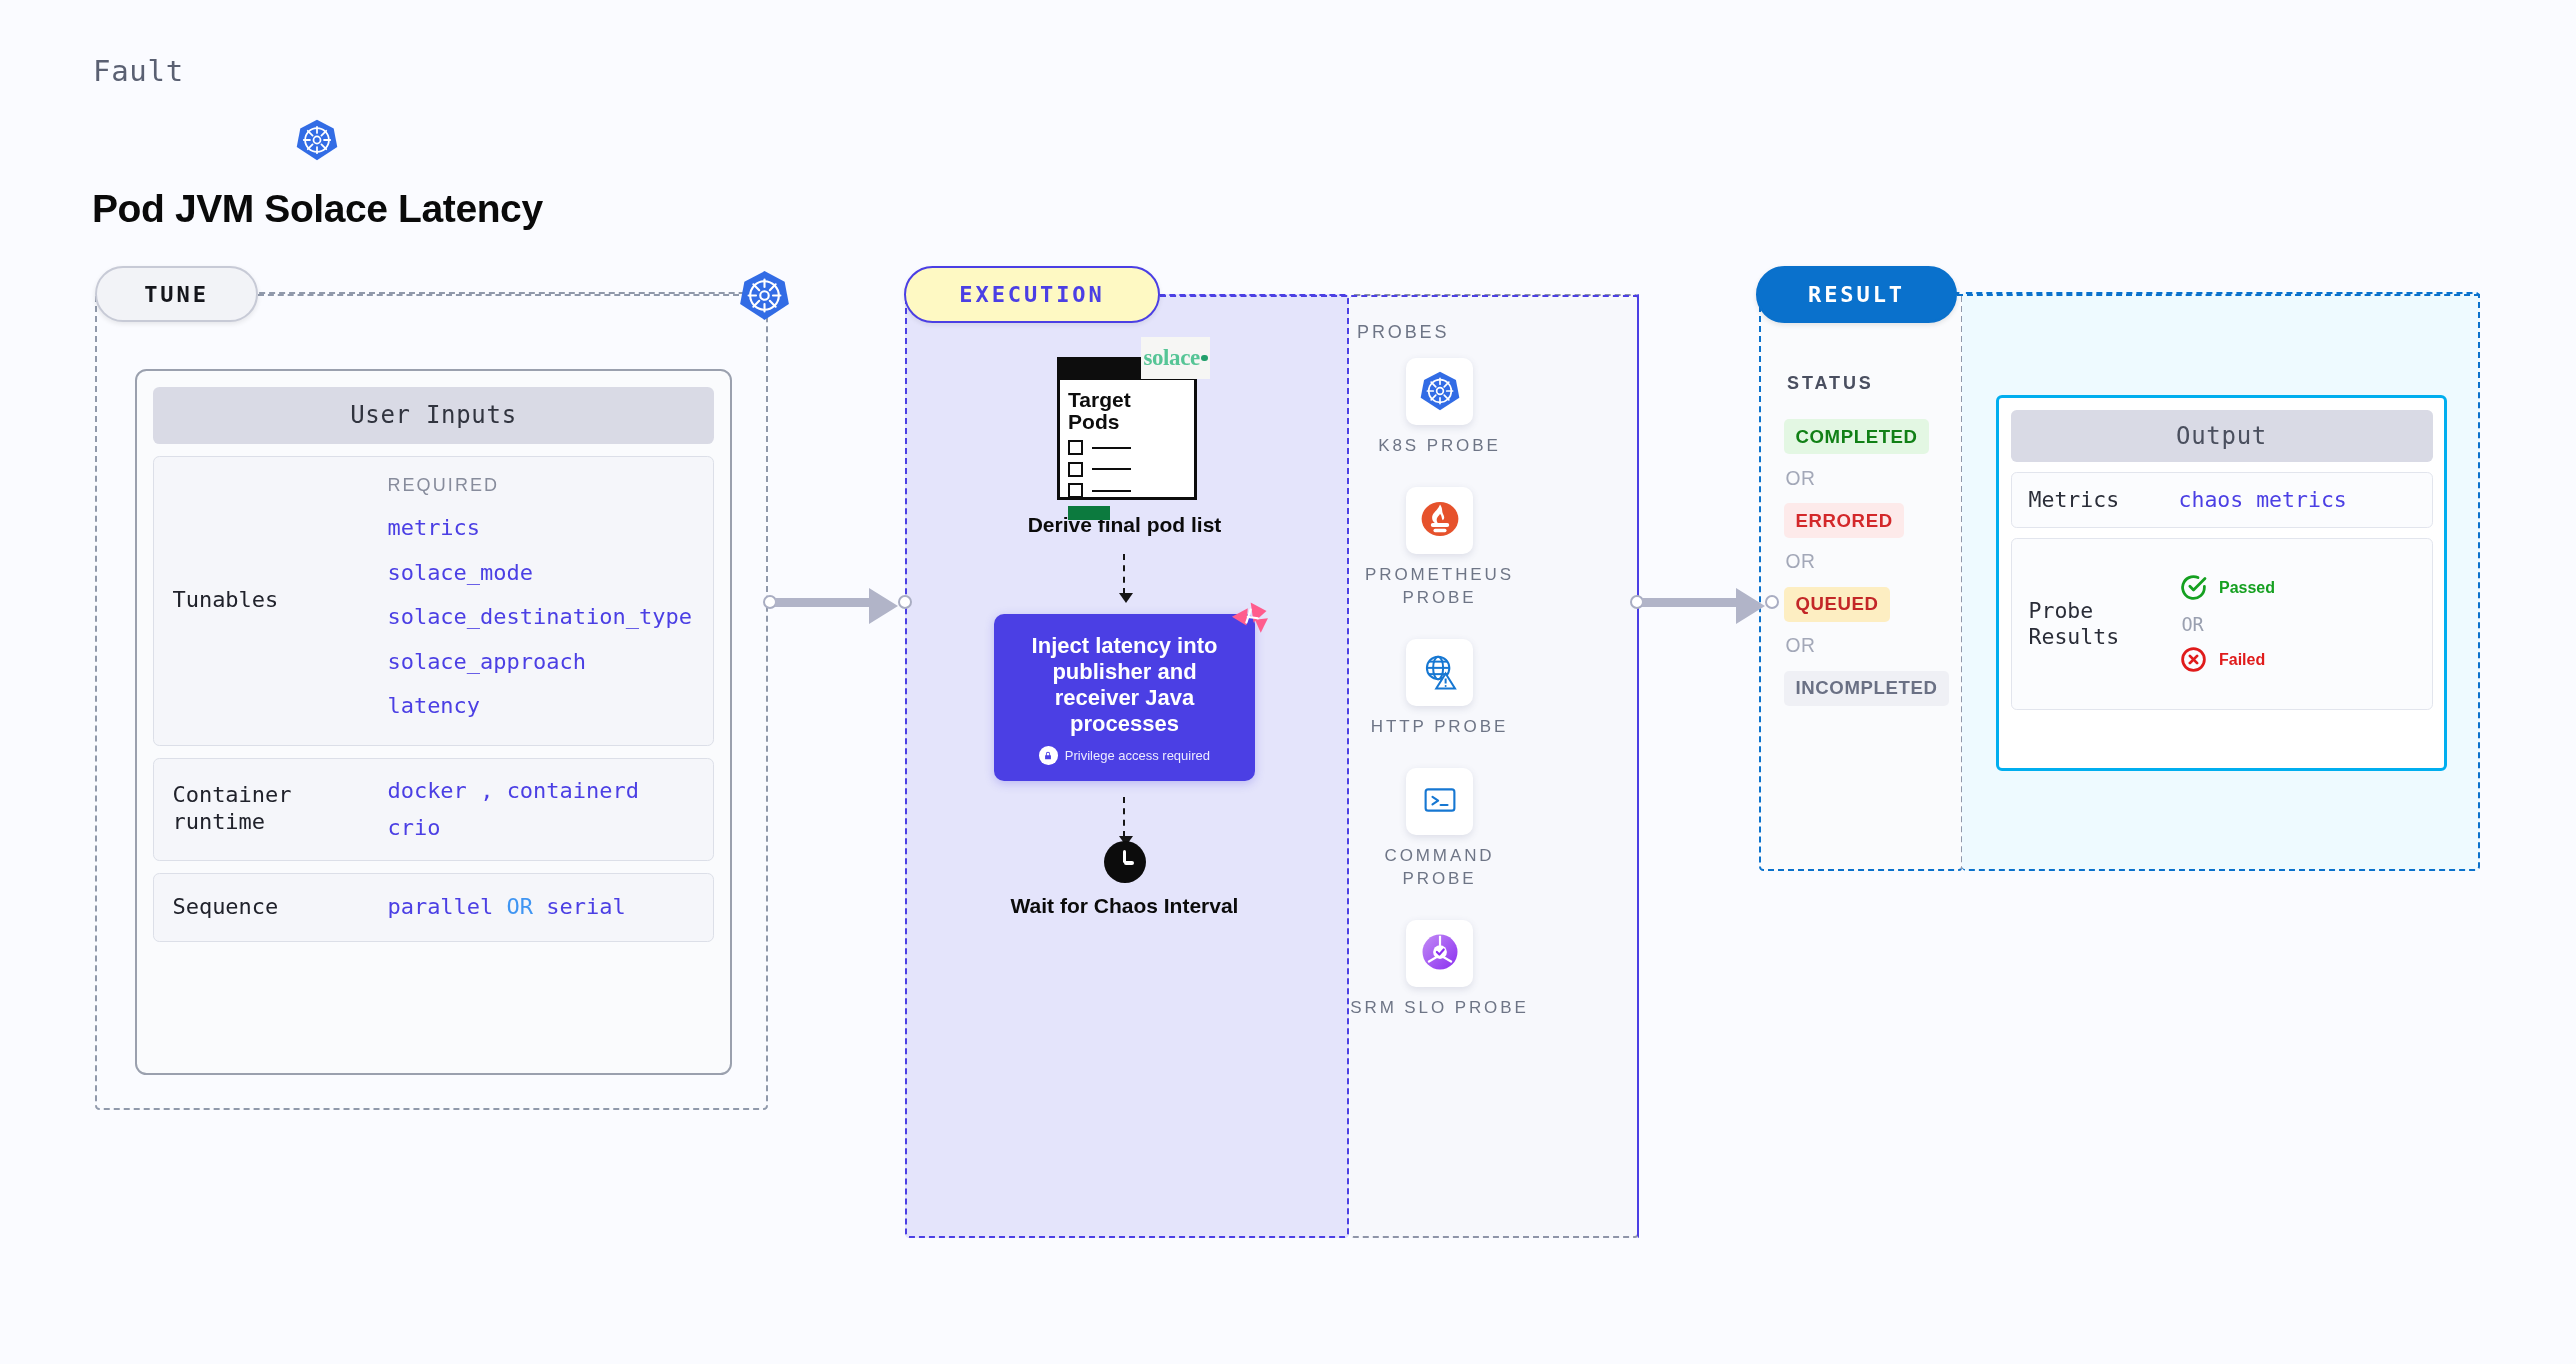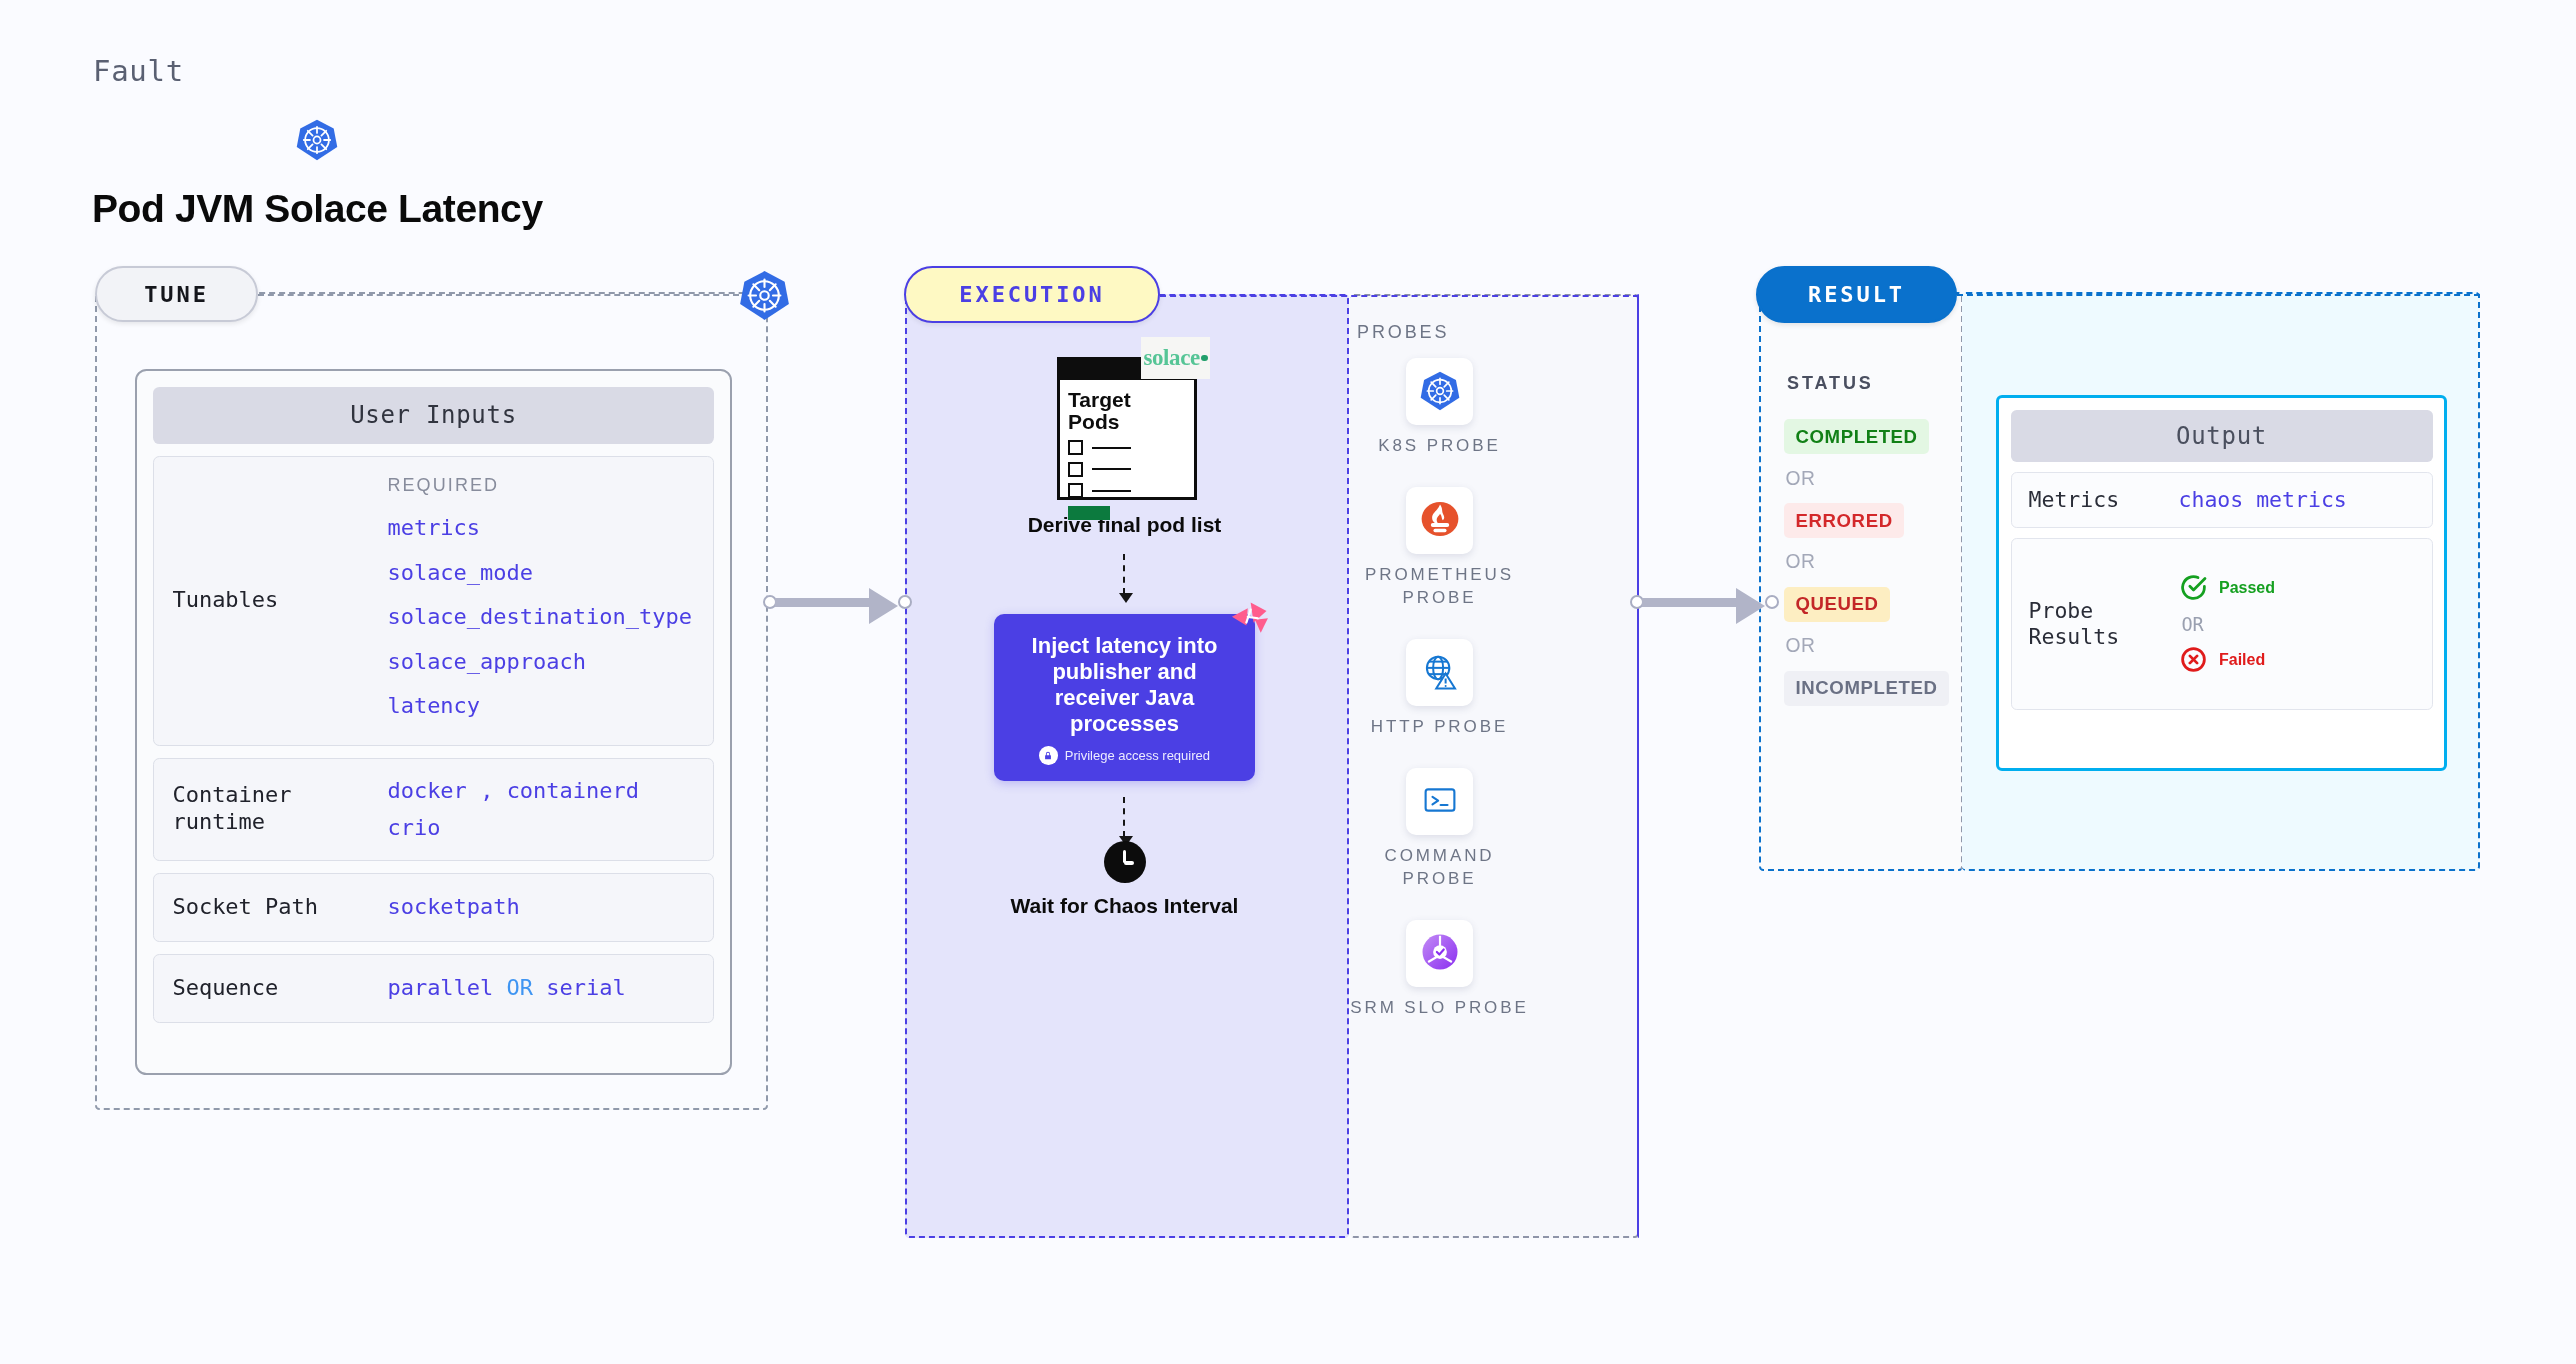--- a/index.html
+++ b/index.html
@@ -346,24 +346,20 @@
       <div class="row-values">
         <div>
           <span>docker</span>
           <span class="mono-sep">,</span>
           <span>containerd</span>
         </div>
         <div>crio</div>
       </div>
     </div>
 
-    <div class="row-card" style="min-height:69px;">
-      <div class="row-label">Socket Path</div>
-      <div class="row-values">socketpath</div>
-    </div>
 
     <div class="row-card" style="min-height:69px;">
       <div class="row-label">Sequence</div>
       <div class="row-values">
         <span>parallel</span>
         <span class="or-kw">OR</span>
         <span>serial</span>
       </div>
     </div>
   </div>

